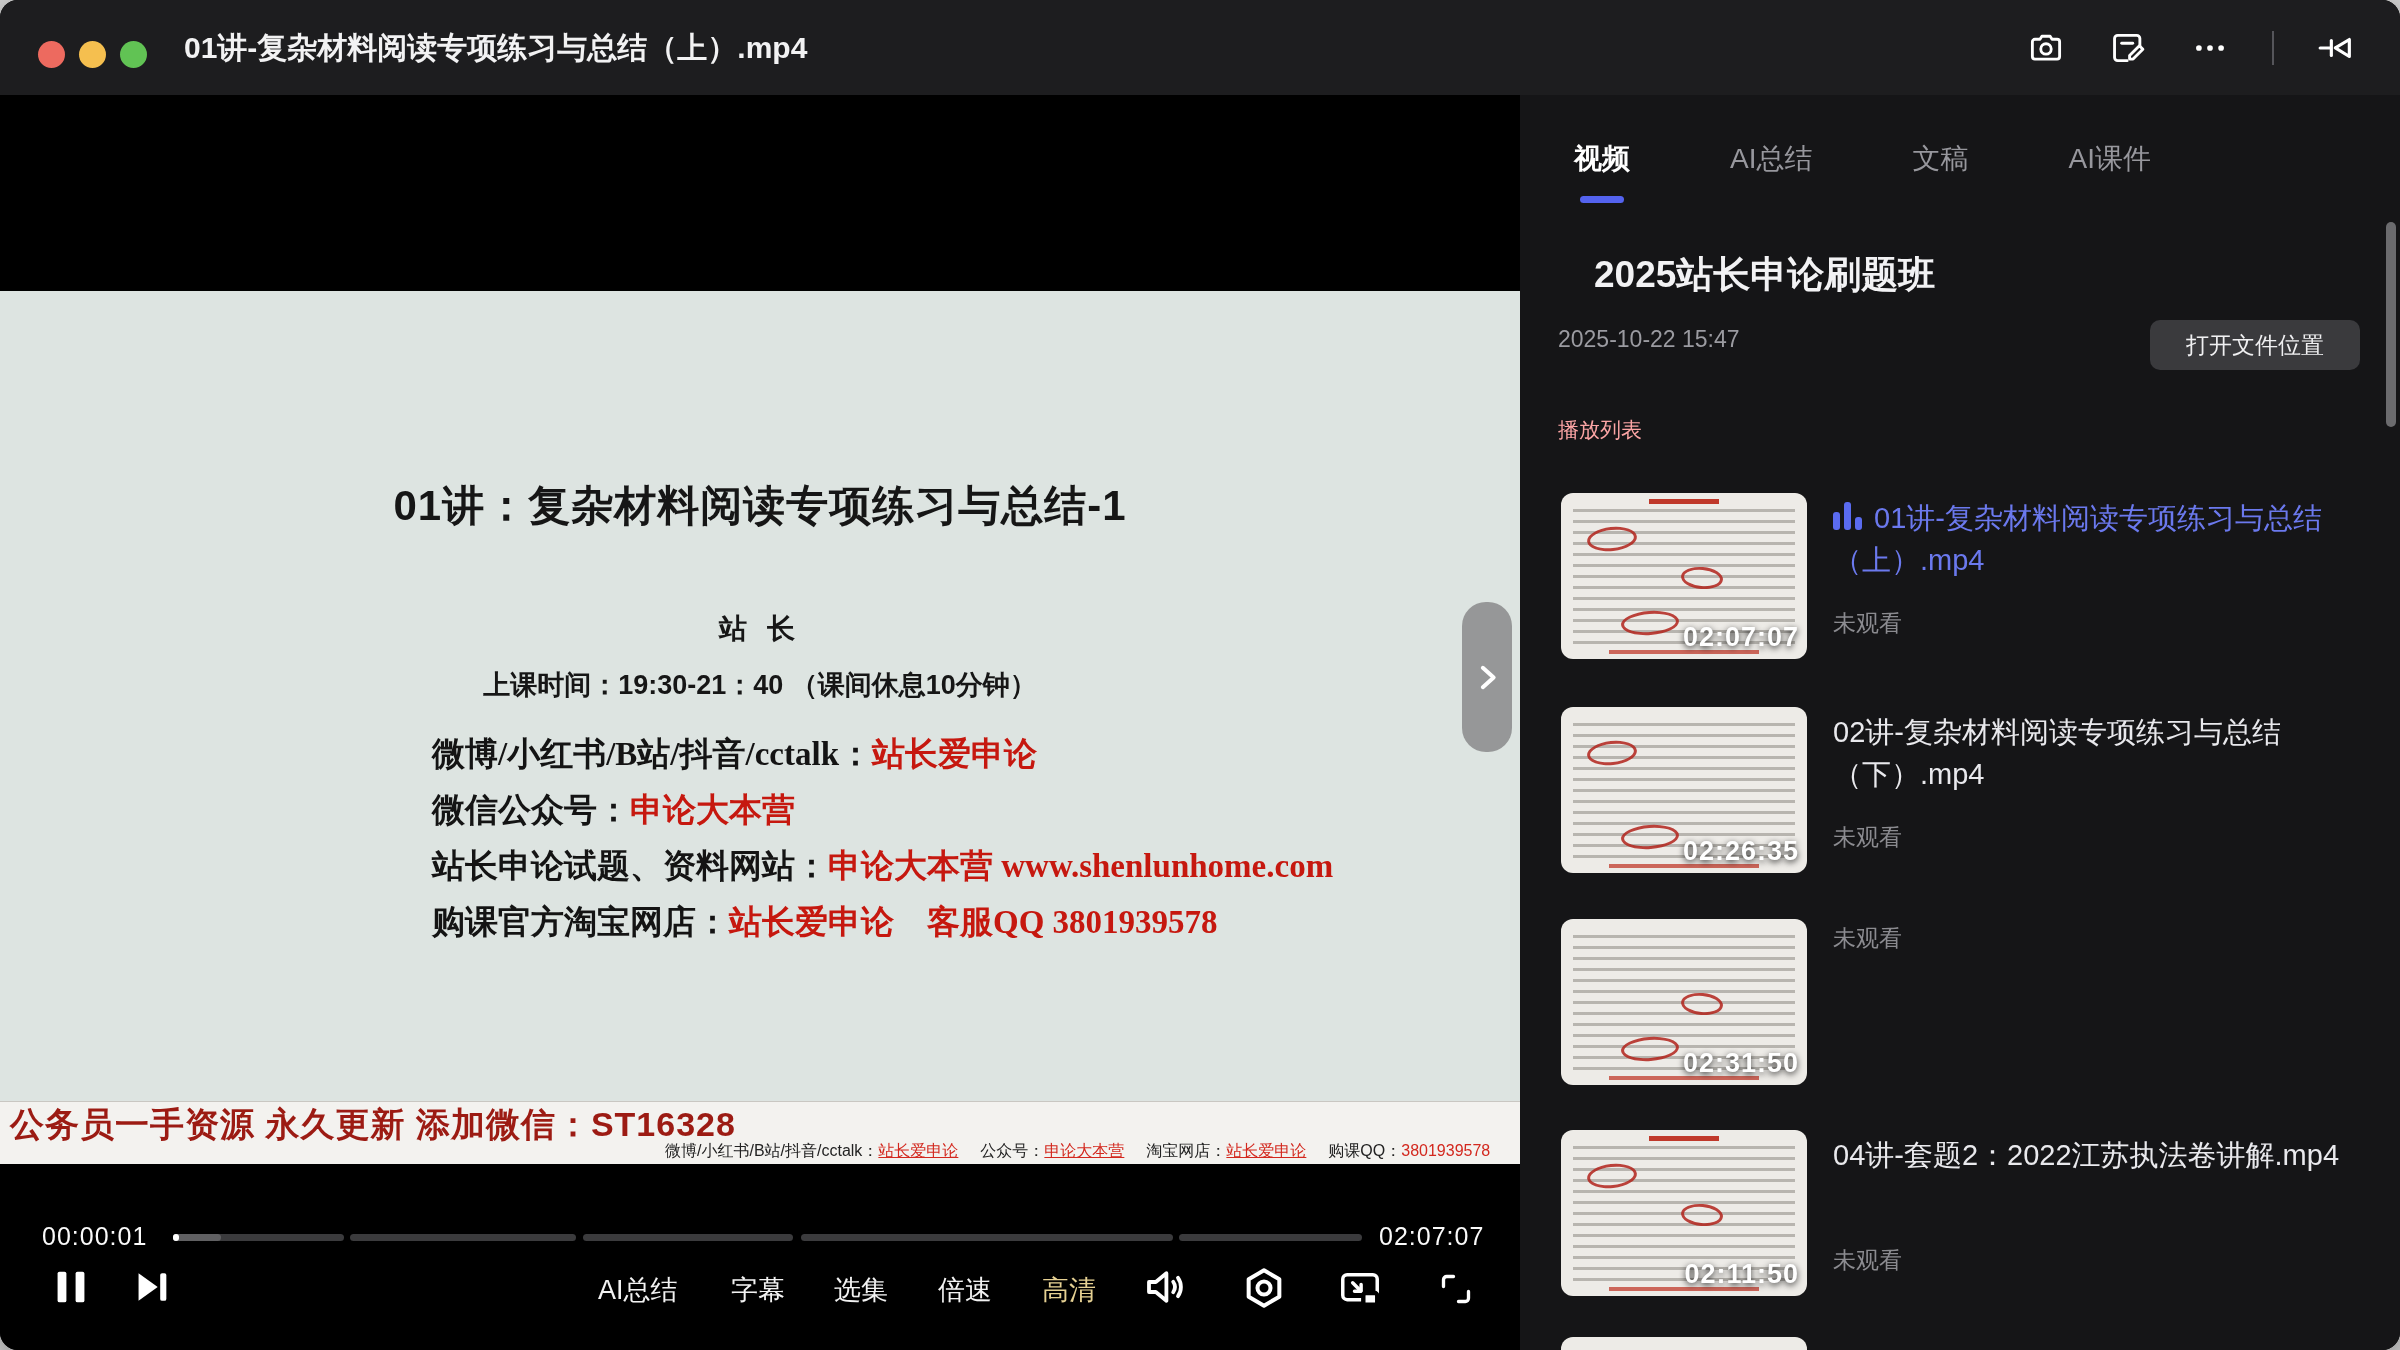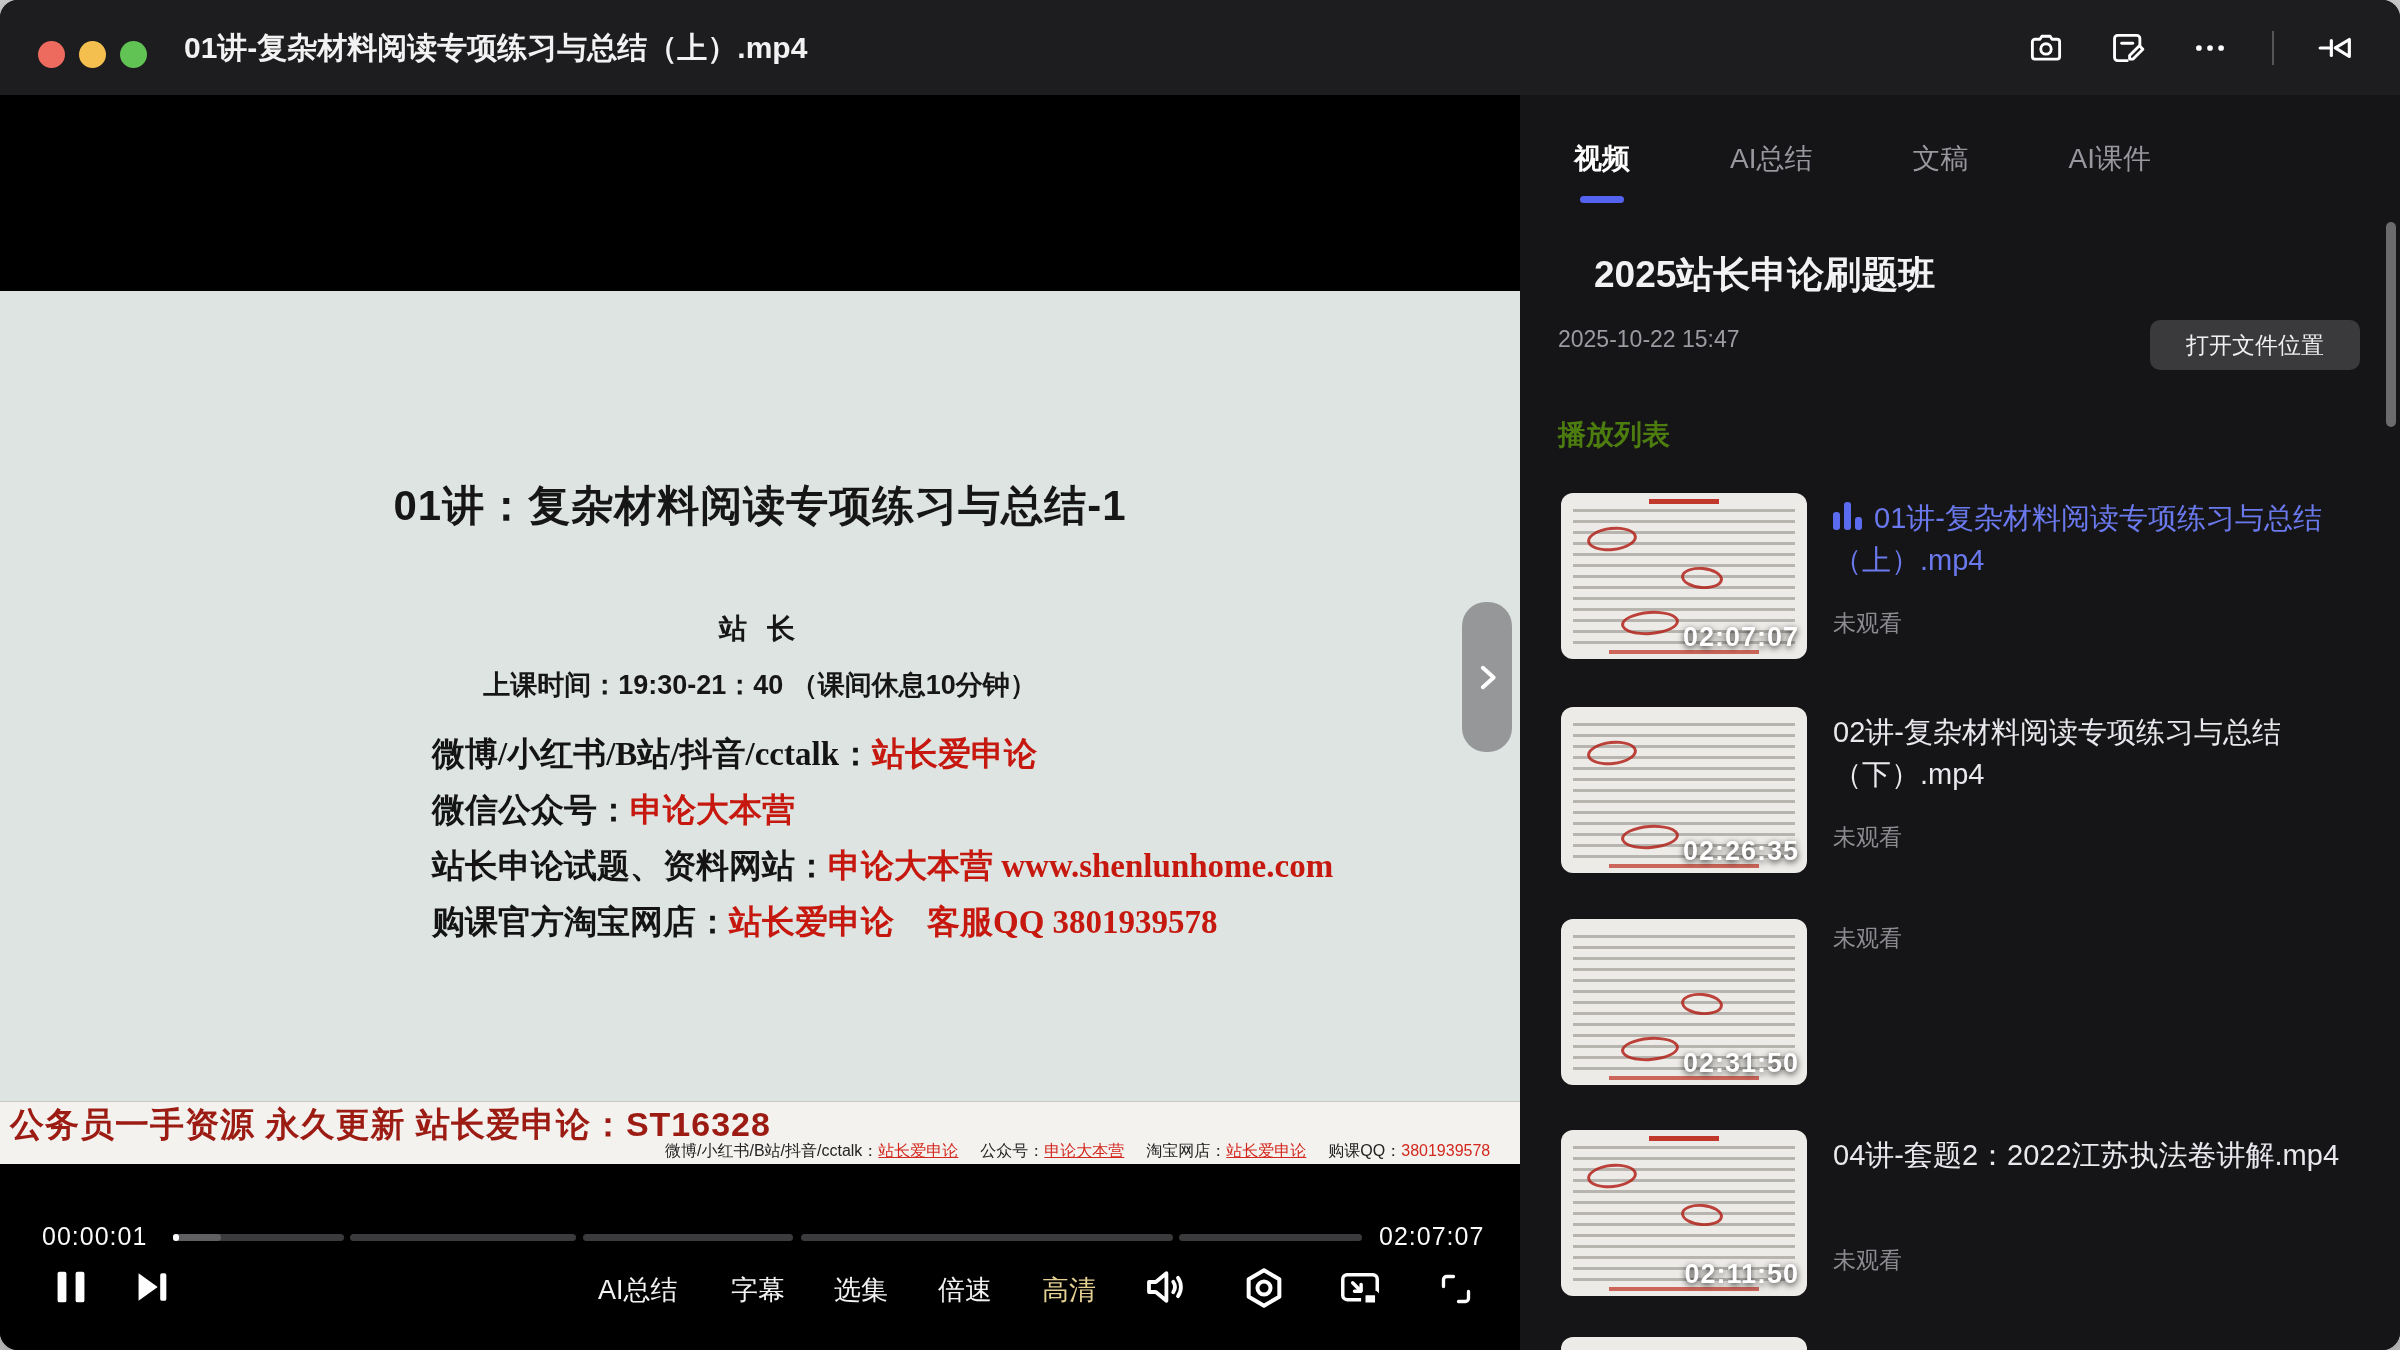--- a/index.html
+++ b/index.html
@@ -55,21 +55,21 @@
   .sidebar{position:absolute;left:1520px;top:95px;width:880px;height:1255px;background:#151517;}
   .tabs{position:absolute;left:54px;top:45px;display:flex;gap:100px;}
   .tab{position:relative;font-size:28px;color:#97979d;cursor:default;white-space:nowrap;}
   .tab.active{color:#fff;font-weight:700;}
   .tab-ind{position:absolute;left:50%;transform:translateX(-50%);top:56px;width:44px;height:7px;
     border-radius:4px;background:#5463ef;}
   .course-title{position:absolute;left:38px;top:155px;font-size:37px;font-weight:700;color:#f2f2f4;margin-left:36px;}
   .course-date{position:absolute;left:38px;top:231px;font-size:23px;color:#9b9ba1;}
   .open-btn{position:absolute;right:40px;top:225px;height:50px;line-height:50px;padding:0 36px;
     background:#3a3a3d;border-radius:10px;font-size:23px;color:#f0f0f2;}
-  .playlist-label{position:absolute;left:38px;top:321px;font-size:28px;font-weight:700;color:#4d7c0f;}
+  .playlist-label{position:absolute;left:38px;top:321px;font-size:21px;font-weight:400;color:#fca5a5;}
   .pl-row{position:absolute;left:41px;width:800px;height:166px;display:flex;}
   .thumb{position:relative;width:246px;height:166px;border-radius:12px;background:#edebe7;
     overflow:hidden;flex:none;}
   .t-lines{position:absolute;left:12px;right:12px;top:16px;bottom:14px;
     background:repeating-linear-gradient(to bottom,#aaa7a1 0 3px,transparent 3px 11px);opacity:.8;}
   .t-top{position:absolute;left:50%;transform:translateX(-50%);top:6px;width:70px;height:5px;background:#c0392b;}
   .t-bot{position:absolute;left:50%;transform:translateX(-50%);bottom:5px;width:150px;height:4px;background:#c0392b;opacity:.75;}
   .mark{position:absolute;border:3px solid rgba(178,35,27,.85);border-radius:50%;}
   .m1{left:26px;top:34px;width:44px;height:18px;transform:rotate(-6deg);}
   .m2{left:120px;top:74px;width:36px;height:16px;transform:rotate(5deg);}
@@ -138,21 +138,21 @@
       <div class="slide-schedule">上课时间：19:30-21：40 （课间休息10分钟）</div>
       <div class="contacts">
         <div class="c-line"><span>微博/小红书/B站/抖音/cctalk：</span><span class="cv">站长爱申论</span></div>
         <div class="c-line"><span>微信公众号：</span><span class="cv">申论大本营</span></div>
         <div class="c-line"><span>站长申论试题、资料网站：</span><span class="cv">申论大本营 www.shenlunhome.com</span></div>
         <div class="c-line"><span>购课官方淘宝网店：</span><span class="cv">站长爱申论　客服QQ 3801939578</span></div>
       </div>
     </div>
 
     <div class="strip">
-      <div class="strip-banner">公务员一手资源 永久更新 站长爱申论：ST16328</div>
+      <div class="strip-banner">公务员一手资源 永久更新 添加微信：ST16328</div>
       <div class="strip-foot">
         <span class="foot-pair"><span>微博/小红书/B站/抖音/cctalk：</span><span class="fv">站长爱申论</span></span><span class="foot-pair"><span>公众号：</span><span class="fv">申论大本营</span></span><span class="foot-pair"><span>淘宝网店：</span><span class="fv">站长爱申论</span></span><span class="foot-pair"><span>购课QQ：</span><span class="fv">3801939578</span></span>
       </div>
     </div>
 
     <div class="collapse-handle">
       <svg viewBox="0 0 24 24" width="40" height="40" fill="none" stroke="#fff" stroke-width="2.4" stroke-linecap="round" stroke-linejoin="round">
         <path d="m9.5 6.5 6.5 5.8-6.5 5.8"></path>
       </svg>
     </div>

